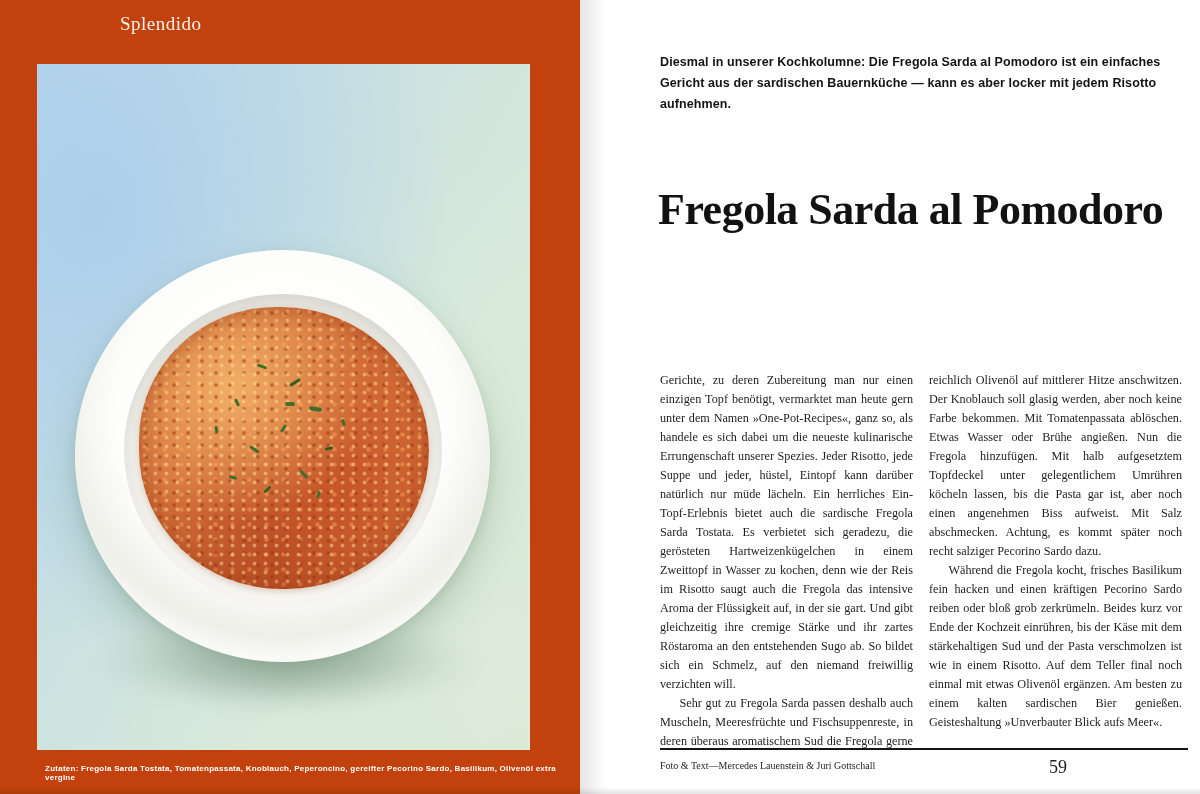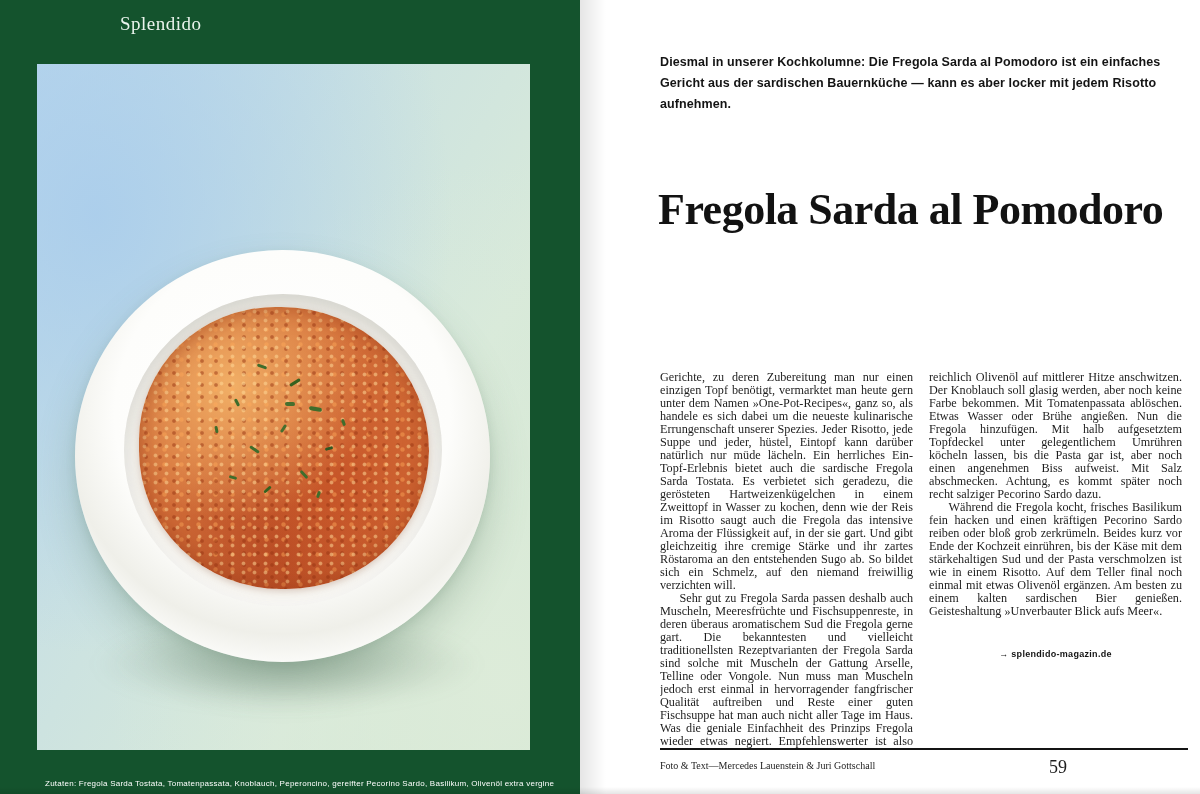--- a/index.html
+++ b/index.html
@@ -5,21 +5,21 @@
   * { margin:0; padding:0; box-sizing:border-box; }
   html,body { background:#e8e8e8; }
   #spread {
     position:relative; width:1200px; height:794px; overflow:hidden;
     background:#ffffff; font-family:"Liberation Serif", serif;
   }
 
   
   #page-left {
     position:absolute; left:0; top:0; width:604px; height:794px;
-    background:#14532d;
+    background:#c2410c;
   }
   .masthead {
     position:absolute; left:120px; top:13px;
     font-family:"Liberation Serif", serif; font-size:19px; letter-spacing:.5px;
     color:rgba(246,253,248,.95);
   }
   .photo {
     position:absolute; left:37px; top:64px; width:493px; height:686px;
     background:
       radial-gradient(ellipse at 12% 22%, rgba(168,204,236,.85), rgba(168,204,236,0) 58%),
@@ -66,22 +66,22 @@
   .fleck:nth-child(7){left:186px;top:140px;width:8px;height:3px;transform:rotate(-14deg);background:#2f5722;}
   .fleck:nth-child(8){left:74px;top:121px;width:7px;height:3px;transform:rotate(78deg);}
   .fleck:nth-child(9){left:160px;top:166px;width:10px;height:3px;transform:rotate(48deg);}
   .fleck:nth-child(10){left:124px;top:181px;width:9px;height:3px;transform:rotate(-42deg);background:#35611f;}
   .fleck:nth-child(11){left:201px;top:114px;width:7px;height:3px;transform:rotate(70deg);}
   .fleck:nth-child(12){left:90px;top:169px;width:8px;height:3px;transform:rotate(14deg);}
   .fleck:nth-child(13){left:146px;top:95px;width:10px;height:4px;transform:rotate(2deg);background:#466f2e;}
   .fleck:nth-child(14){left:176px;top:186px;width:7px;height:3px;transform:rotate(-70deg);}
   .caption {
     position:absolute; left:45px; top:764px; width:520px;
-    font-family:"Liberation Sans", sans-serif; font-weight:normal; font-size:8px;
-    letter-spacing:.25px; color:#ffffff;margin-top:15px;
+    font-family:"Liberation Sans", sans-serif; font-weight:bold; font-size:8px;
+    letter-spacing:.25px; color:#ffffff;
   }
   .spine-left {
     position:absolute; right:0; top:0; width:22px; height:100%;
     background:linear-gradient(to right, rgba(0,0,0,0), rgba(0,0,0,.07));
   }
 
   
   #page-right {
     position:absolute; left:580px; top:0; width:620px; height:794px; background:#ffffff;
   }
@@ -98,21 +98,21 @@
     position:absolute; left:78px; top:184px; width:532px;
     font-family:"Liberation Serif", serif; font-size:44px; letter-spacing:-.5px;
     color:#121212; white-space:nowrap;
   }
   .columns {
     position:absolute; left:80px; top:371px; width:522px; height:378px;
     display:flex; gap:16px; overflow:hidden;
   }
   .col { flex:1; }
   .col p {
-    font-family:"Liberation Serif", serif; font-size:12.2px; line-height:13px;
+    font-family:"Liberation Serif", serif; font-size:12.2px; line-height:19px;
     text-align:justify; color:#1d1d1d; hyphens:auto;
   }
   .col p.indent { text-indent:1.6em; }
   .site-link {
     display:block; margin-top:31px; text-align:center;
     font-family:"Liberation Sans", sans-serif; font-weight:bold; font-size:9px;
     letter-spacing:.3px; color:#141414; text-decoration:none;
   }
   .note {
     position:absolute; left:398px; top:703px; width:136px; text-align:center;

